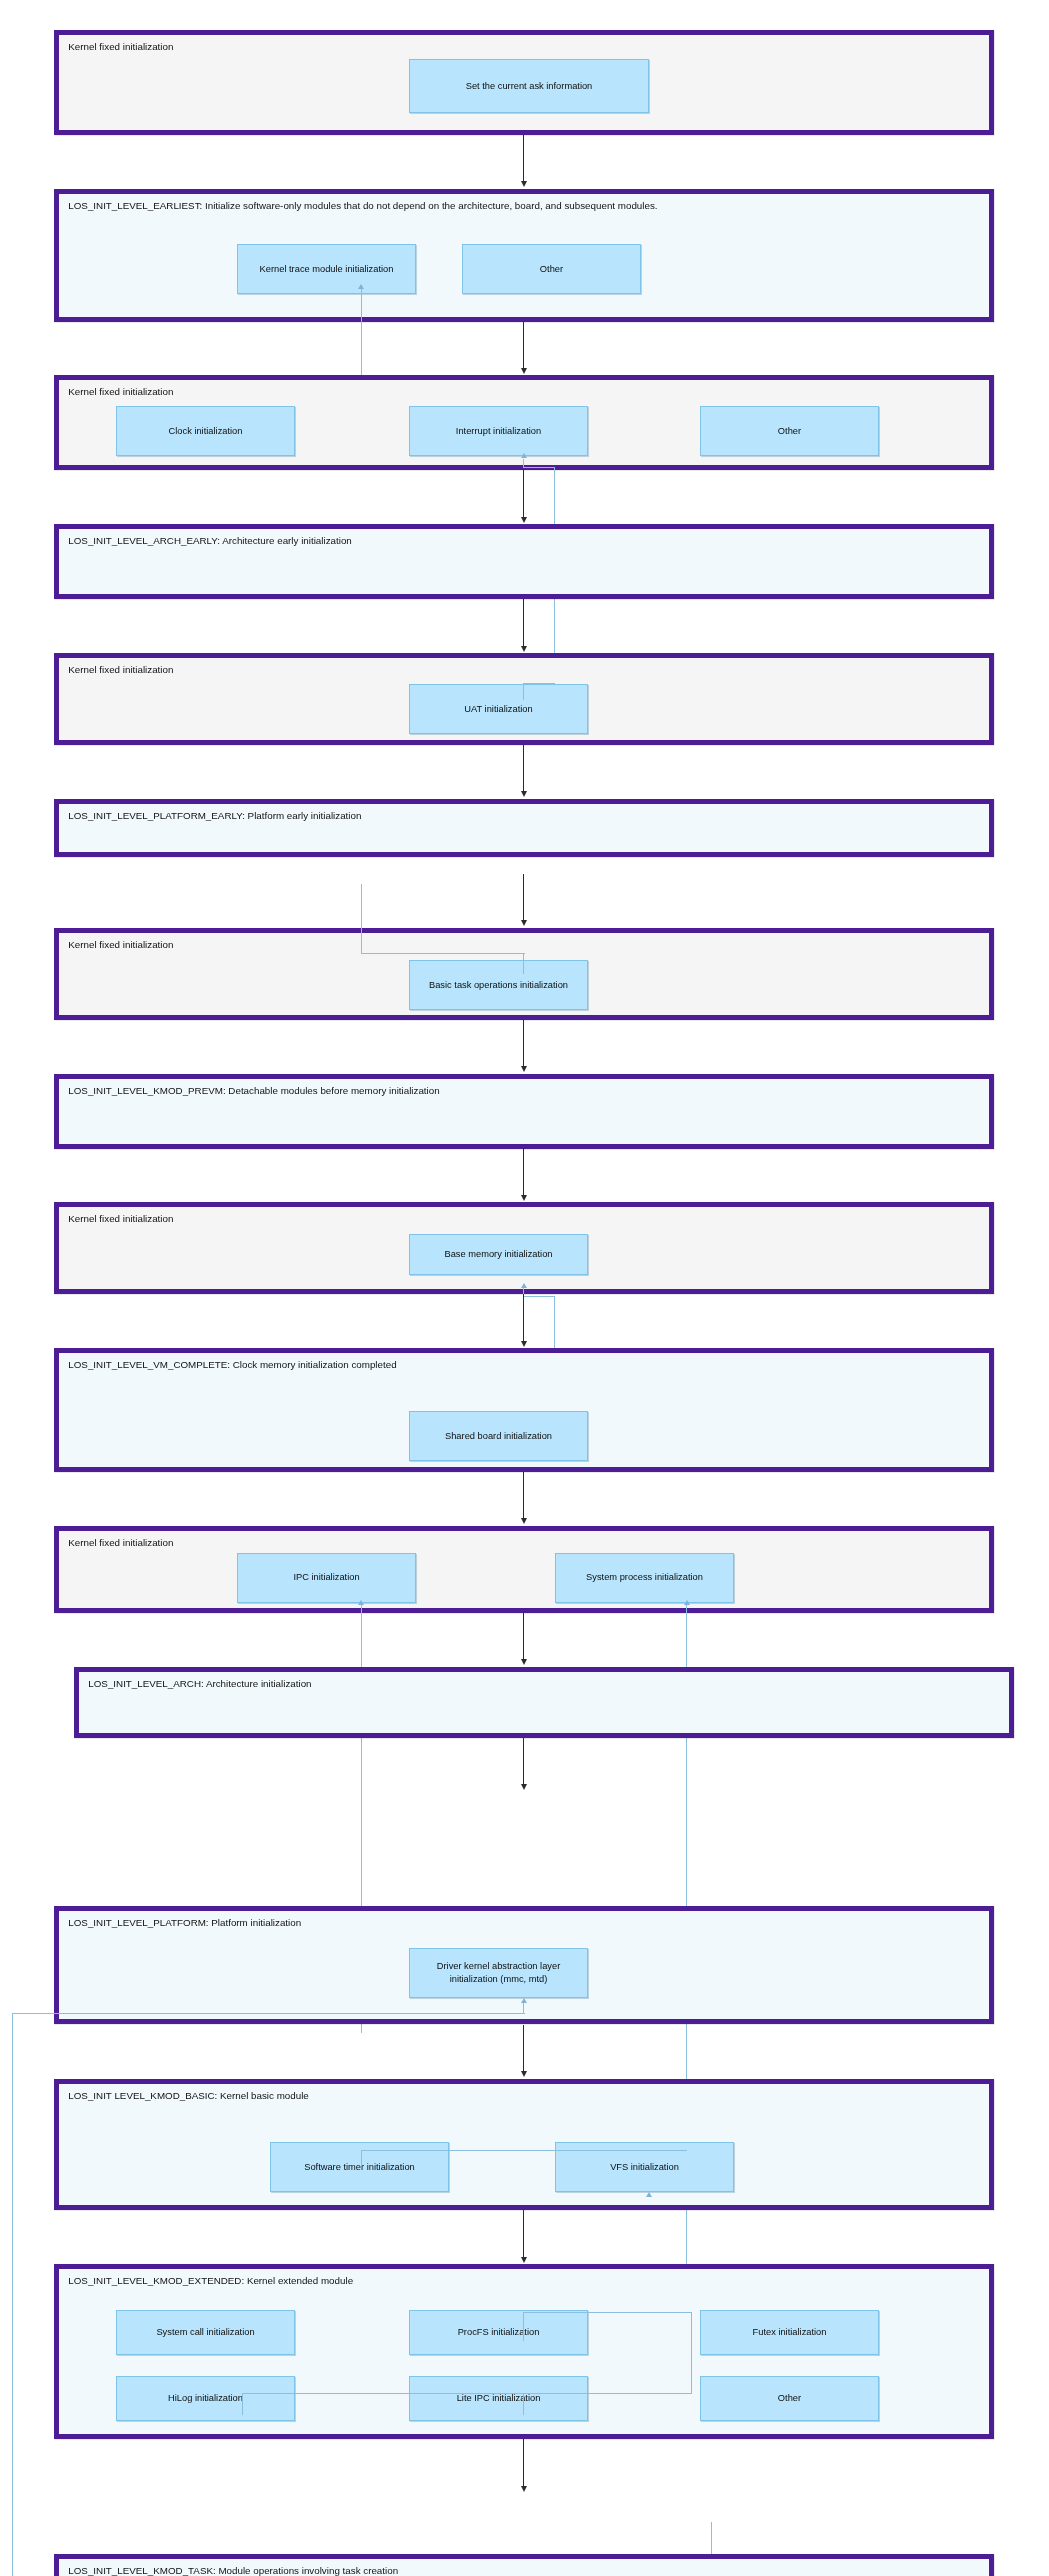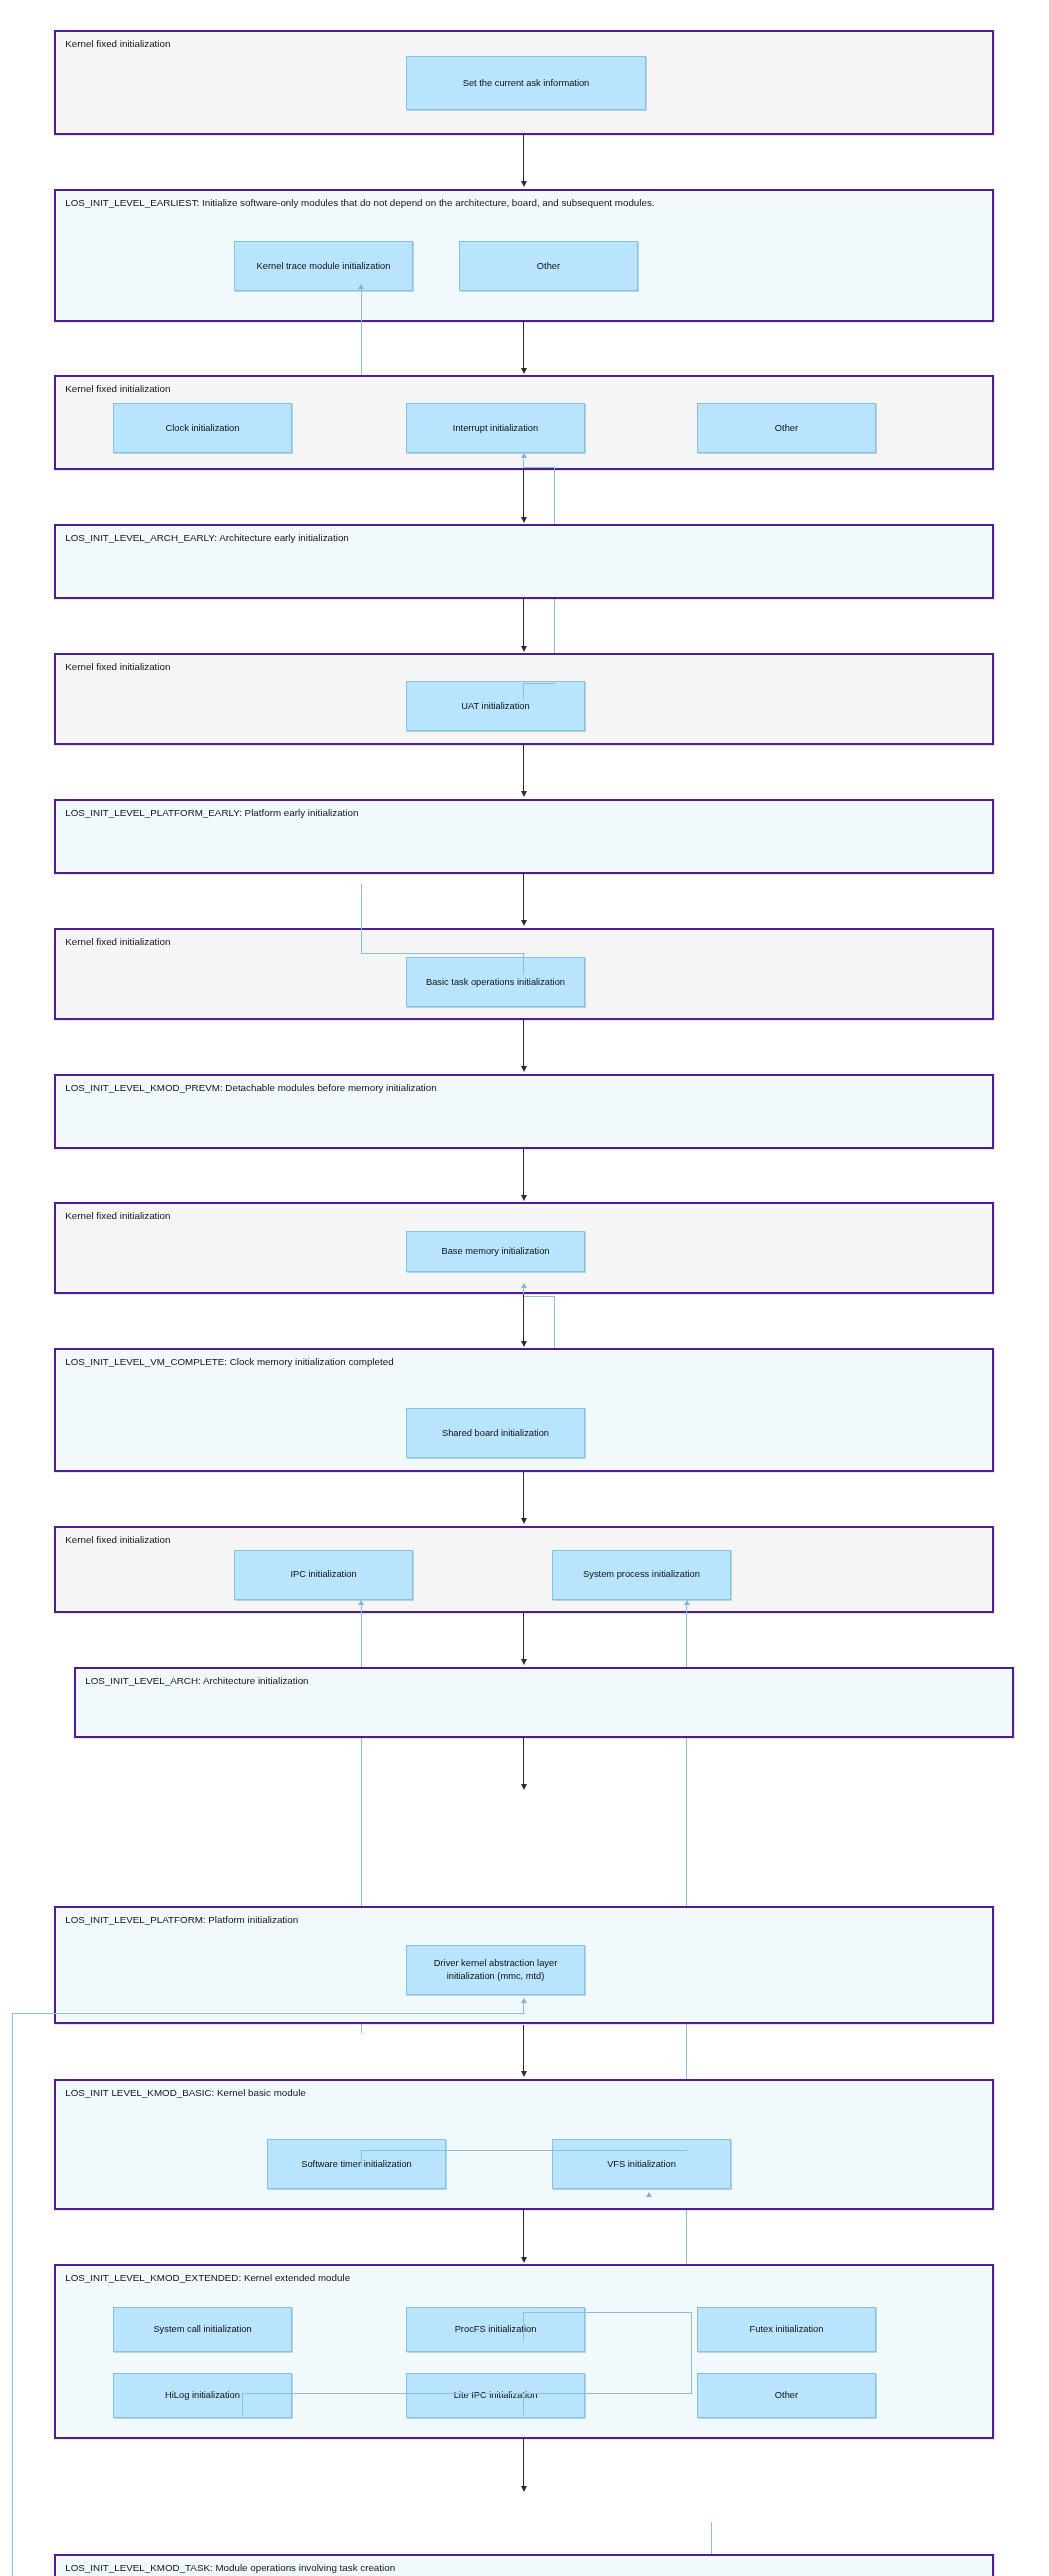--- a/index.html
+++ b/index.html
@@ -1,19 +1,19 @@
 <!DOCTYPE html>
 <html style="font-size:8.2px"><head>
 <meta charset="utf-8">
 <style>
   html,body{margin:0;padding:0;background:#ffffff;}
   body{font-family:"Liberation Sans",sans-serif;}
   #stage{position:relative;width:1050px;height:2878px;background:#fff;overflow:hidden;}
 
-  .band{position:absolute;box-sizing:border-box;border:2px solid #4c1d95;
+  .band{position:absolute;box-sizing:border-box;border:5px solid #4c1d95;
         box-shadow:0.5px 0.5px 0 rgba(0,0,0,.18);padding-left:28px;}
   .band.gray{background:#f5f5f5;}
   .band.blue{background:#f2f9fd;}
   .band-title{position:absolute;left:9.3px;top:5.2px;font-size:9.8px;color:#111;
               line-height:1.38;white-space:pre-wrap;max-width:907px;}
 
   .node{position:absolute;box-sizing:border-box;background:#b8e5fd;
         border:0.5px solid #7fc4e8;display:flex;align-items:center;justify-content:center;
         text-align:center;font-size:9.3px;color:#0d0d0d;line-height:1.35;padding:2.1px 4.1px;
         box-shadow:0.5px 0.5px 0.5px rgba(90,140,170,.35);}
@@ -72,21 +72,21 @@
   <div class="band gray" style="left:54px;top:653px;width:940px;height:92px;">
     <div class="band-title">Kernel fixed initialization</div>
     <div class="node" style="left:350px;top:26px;width:179px;height:50px;">UAT initialization</div>
   </div>
   <div class="bseg bh" style="left:523px;top:683px;width:32px;"></div>
   <div class="bseg bv" style="left:523px;top:683px;height:16.5px;"></div>
 
   <div class="vline" style="left:523px;top:745px;height:47px;"></div>
   <div class="arrowhead" style="left:521px;top:791px;"></div>
 
-  <div class="band blue" style="left:54px;top:799px;width:940px;height:75px;">
+  <div class="band blue" style="left:54px;top:799px;width:940px;height:58px;">
     <div class="band-title">LOS_INIT_LEVEL_PLATFORM_EARLY: Platform early initialization</div>
   </div>
   <div class="vline" style="left:523px;top:874px;height:47px;"></div>
   <div class="arrowhead" style="left:521px;top:920px;"></div>
 
   <div class="band gray" style="left:54px;top:928px;width:940px;height:92px;">
     <div class="band-title">Kernel fixed initialization</div>
     <div class="node" style="left:350px;top:27px;width:179px;height:50px;">Basic task operations initialization</div>
   </div>
 

